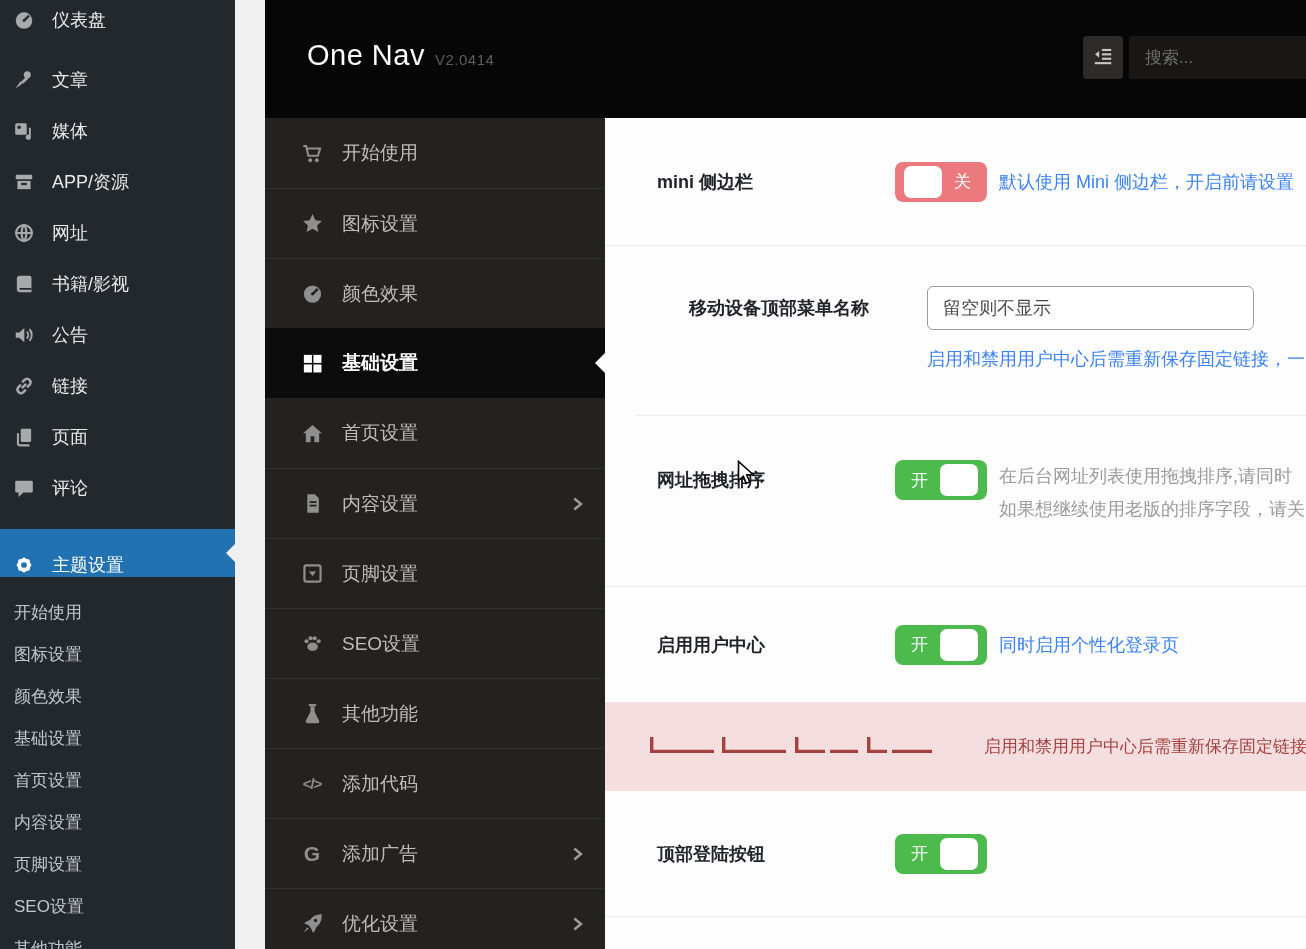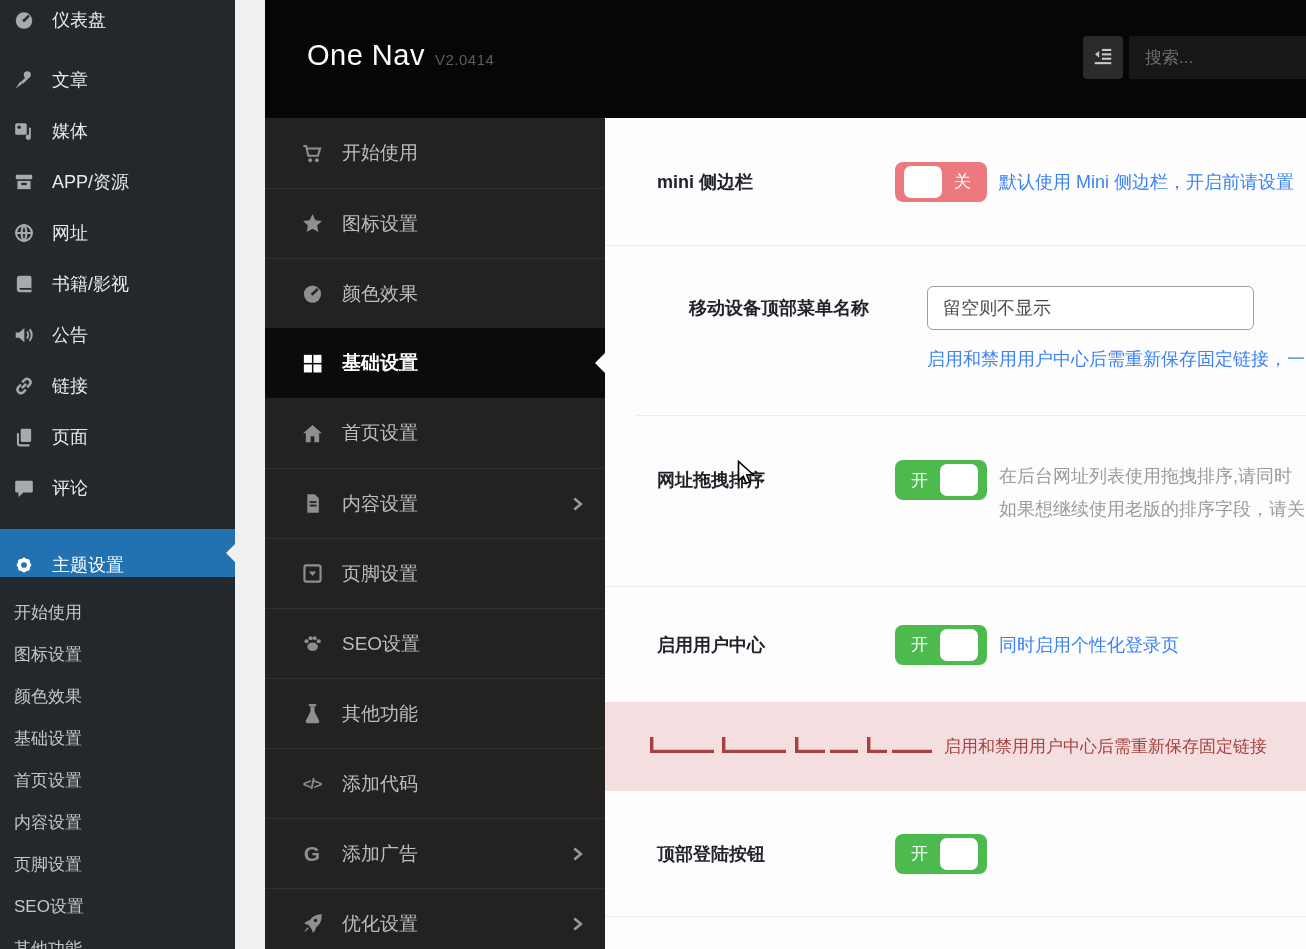--- a/index.html
+++ b/index.html
@@ -74,21 +74,21 @@
   .toggle .knob{width:38px;height:32px;background:#ffffff;border-radius:7px;}
   .toggle .t-label{font-size:17px;color:#ffffff;padding:0 7px;}
   .toggle.off{background:#ec797d;}
   .toggle.on{background:#4dba4e;flex-direction:row-reverse;}
 
   .txtinput{width:327px;height:44px;box-sizing:border-box;border:1px solid #98a0a6;border-radius:6px;
     font-size:18px;color:#3a3a3a;padding:0 15px;outline:none;background:#fff;}
   .txtinput::placeholder{color:#4a4a4a;opacity:1;}
   .inputcol .help{margin-left:0;margin-top:17px;display:block;}
 
-  .warnband{height:89px;background:#f4dee0;display:flex;align-items:center;padding-left:45px;box-sizing:border-box;}
+  .warnband{height:89px;background:#f4dee0;display:flex;align-items:center;padding-left:45px;box-sizing:border-box;gap:40px;}
   .warn-text{font-size:17px;color:#a5423f;white-space:nowrap;margin-left:12px;}
 
   .cursor{position:absolute;left:737px;top:460px;z-index:60;pointer-events:none;}
 </style>
 </head>
 <body>
 
 <div class="stage">
 
   <div class="wps">

